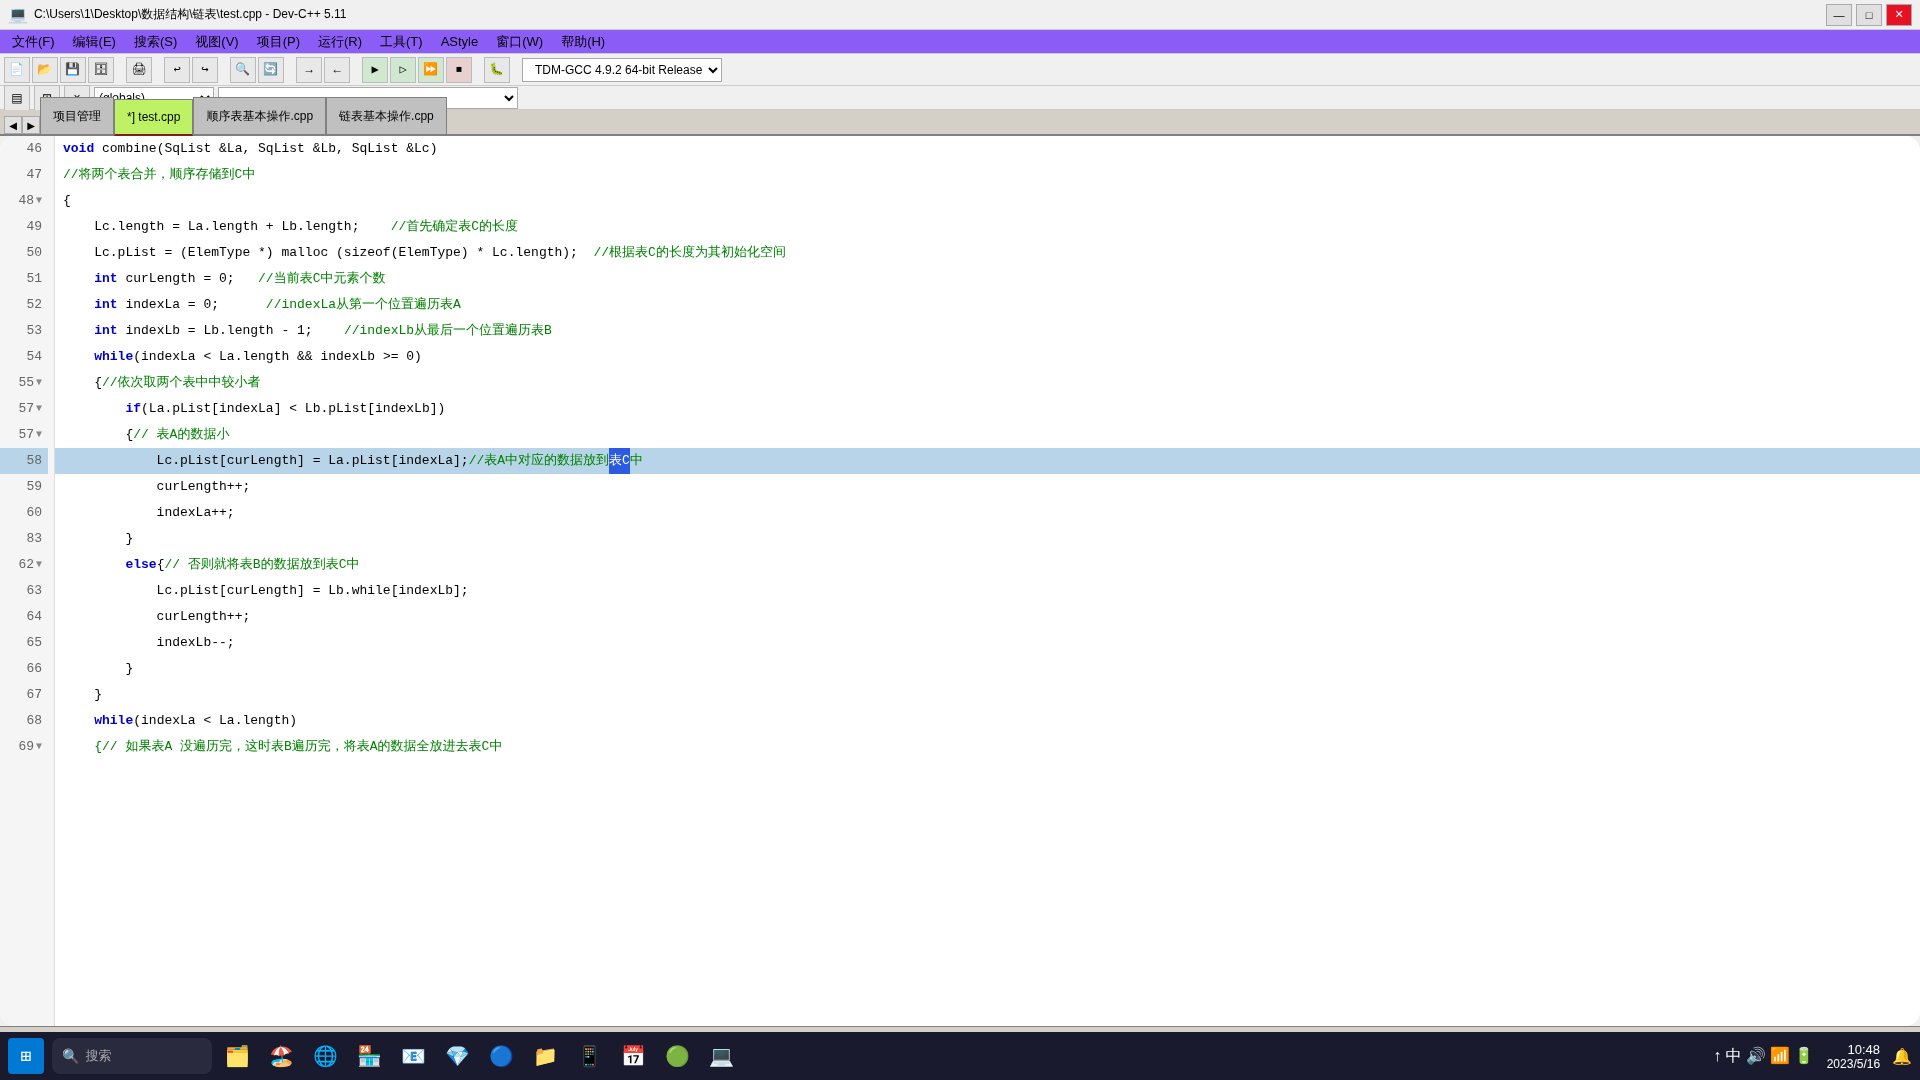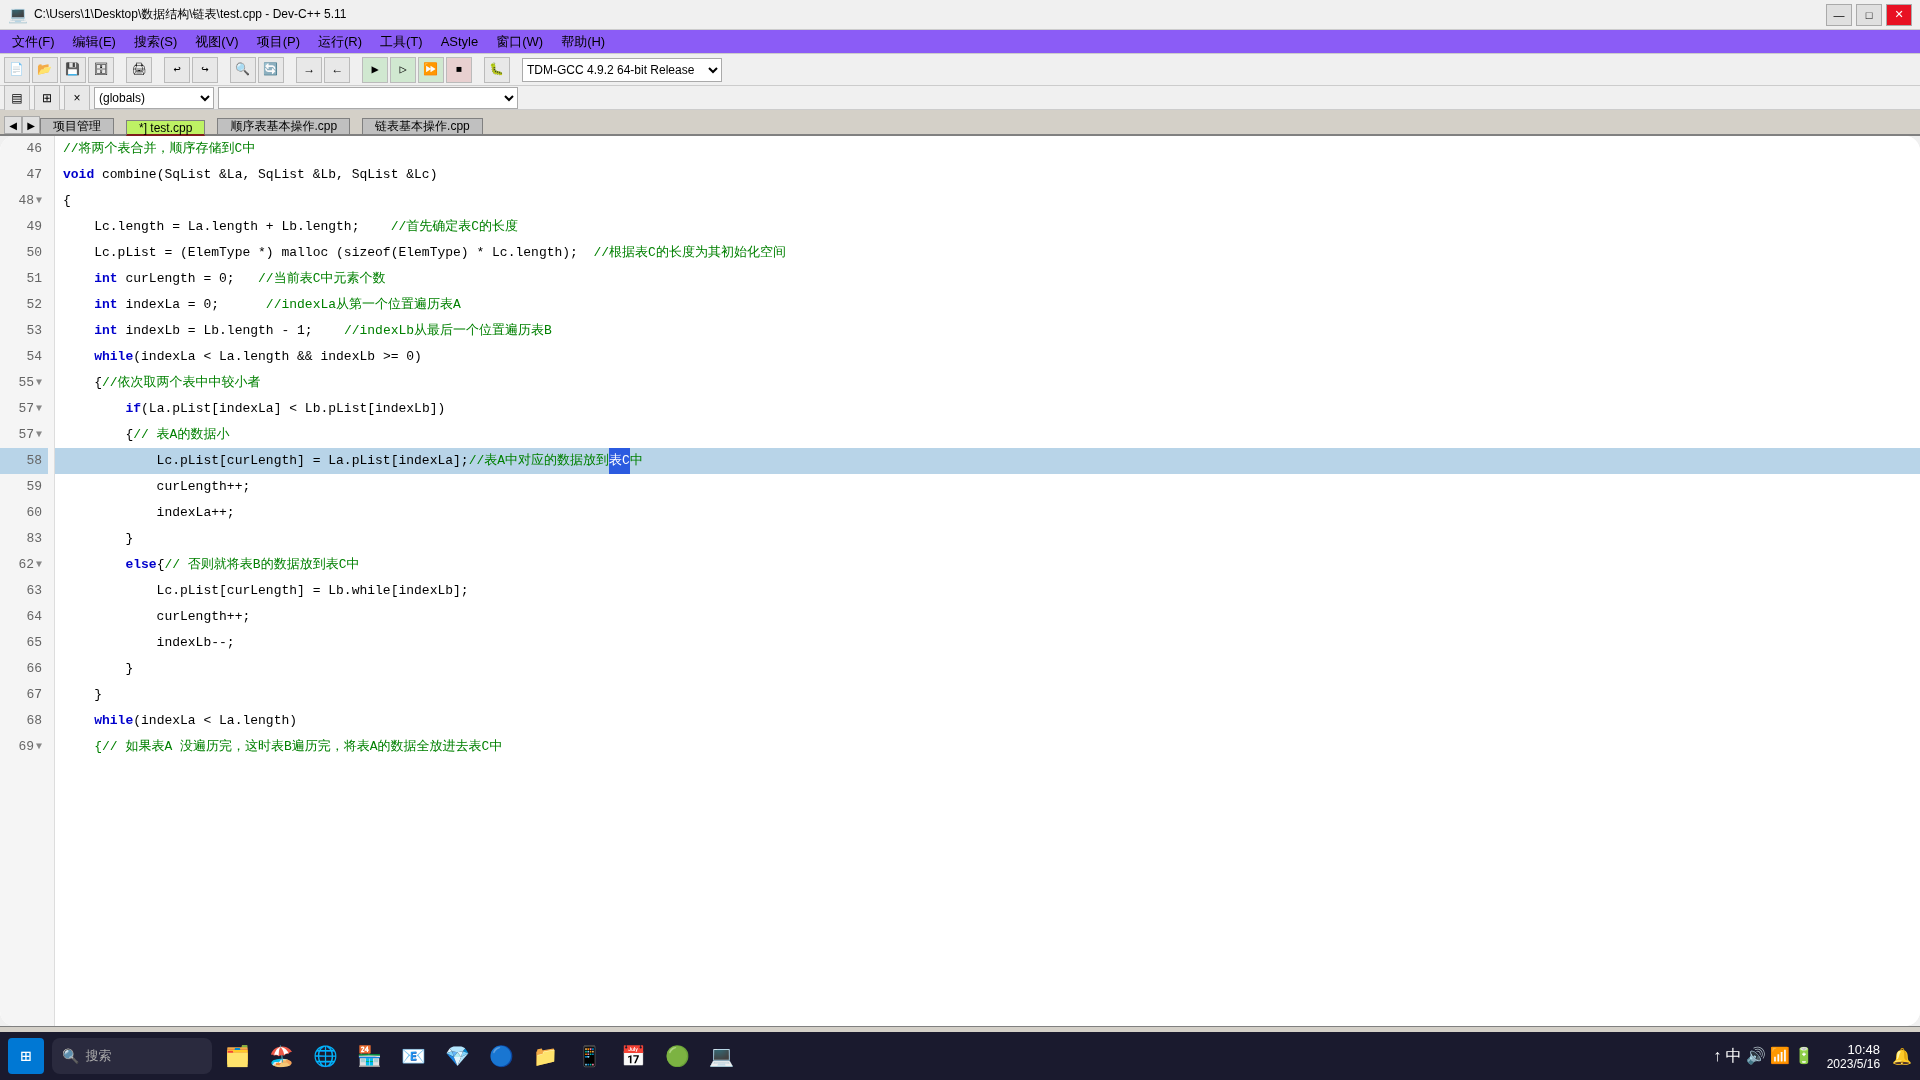--- a/index.html
+++ b/index.html
@@ -89,20 +89,21 @@
       height: 26px;
       margin: 0 2px;
     }
     #compiler-select {
       height: 24px;
       font-size: 12px;
       min-width: 200px;
       border: 1px solid #aaa;
       background: white;
       font-family: Arial, sans-serif;
+      padding-left: 8px;
     }
 
     
     #nav-bar {
       background: #f0f0f0;
       height: 24px;
       display: flex;
       align-items: center;
       padding: 0 4px;
       border-bottom: 1px solid #ccc;
@@ -132,22 +133,22 @@
       border-bottom: 2px solid #808080;
       font-family: Arial, sans-serif;
       font-size: 12px;
     }
     .tab {
       padding: 3px 12px;
       border: 1px solid #808080;
       border-bottom: none;
       background: #c0c0c0;
       cursor: pointer;
-      margin-right: 12px;
-      height: 16px;
+      margin-right: 0;
+      height: 37px;
       display: flex;
       align-items: center;
     }
     .tab.active {
       background: #bef264;
       border-bottom: 2px solid #7f1d1d;
       margin-bottom: -2px;
     }
 
     
@@ -459,25 +460,25 @@
         <span>68</span>
       </div>
     <div class="line-num">
         <span>69</span>
         <span class="collapse-icon">▼</span>
       </div>
   </div>
   <div id="code-area">
 
     <div class="code-line">
+      <span class="kw">void</span><span class="normal"> combine(SqList &amp;La, SqList &amp;Lb, SqList &amp;Lc)</span>
+    </div>
+
+    <div class="code-line">
       <span class="cm">//将两个表合并，顺序存储到C中</span>
-    </div>
-
-    <div class="code-line">
-      <span class="kw">void</span><span class="normal"> combine(SqList &amp;La, SqList &amp;Lb, SqList &amp;Lc)</span>
     </div>
 
     <div class="code-line">
       <span class="normal">{</span>
     </div>
 
     <div class="code-line">
       <span class="normal">    Lc.length = La.length + Lb.length;    </span><span class="cm">//首先确定表C的长度</span>
     </div>
 

